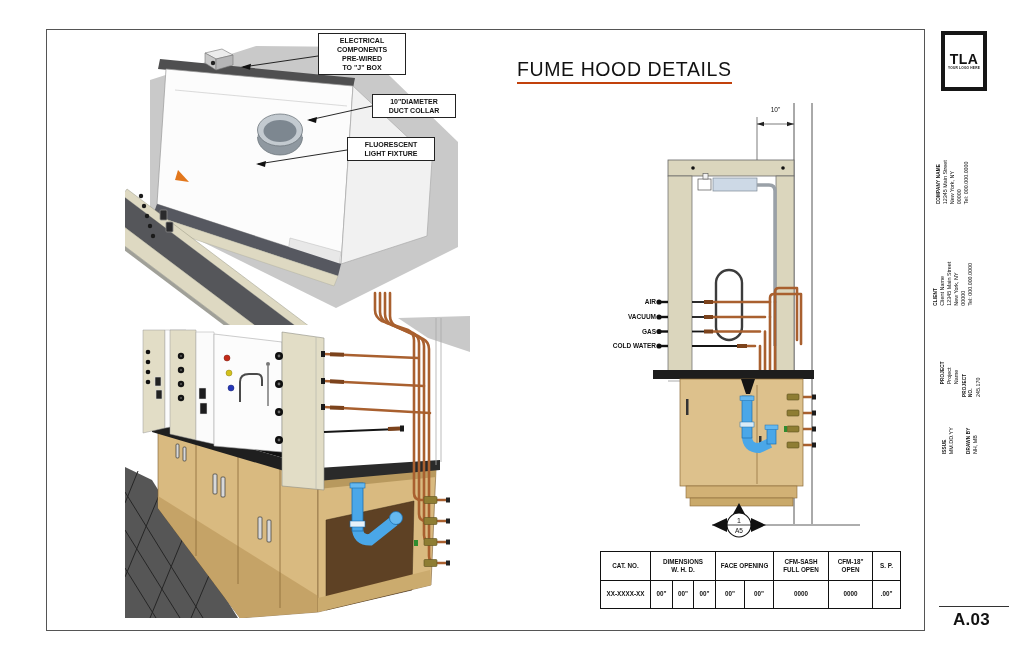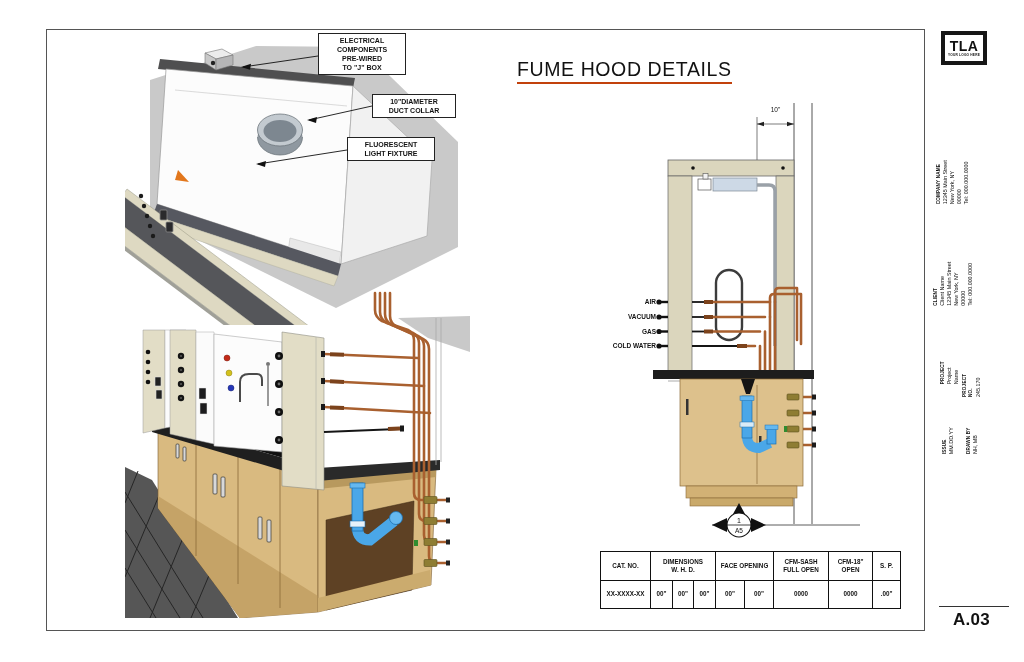--- a/index.html
+++ b/index.html
@@ -22,21 +22,21 @@
   #schedule{left:600px;top:551px;z-index:5;}
   #schedule table{border-collapse:collapse;table-layout:fixed;width:300px;}
   #schedule td{border:1px solid #111;text-align:center;vertical-align:middle;font-size:6.3px;font-weight:bold;line-height:1.35;padding:0;color:#111;}
   #schedule tr.hdr td{height:28px;}
   #schedule tr.data td{height:27px;}
   
   .vwrap{display:flex;align-items:center;justify-content:center;}
   .vwrap>.vin{transform:rotate(-90deg);text-align:left;}
   .tb-label{font-size:4.6px;font-weight:bold;letter-spacing:.2px;line-height:1.4;}
   .tb-val{font-size:5.4px;line-height:1.3;}
-  #logo{left:941px;top:31px;width:46px;height:34px;border:4px solid #161616;box-sizing:border-box;display:flex;flex-direction:column;align-items:center;justify-content:center;background:#fff;}
+  #logo{left:941px;top:31px;width:46px;height:60px;border:4px solid #161616;box-sizing:border-box;display:flex;flex-direction:column;align-items:center;justify-content:center;background:#fff;}
   #logo .big{font-size:14px;font-weight:bold;letter-spacing:.5px;line-height:13px;}
   #logo .small{font-size:3.2px;font-weight:bold;letter-spacing:.2px;}
   #sheet-line{left:939px;top:606px;width:70px;border-top:1.2px solid #333;}
   #sheet-number{left:937px;top:610px;font-size:17px;font-weight:bold;letter-spacing:.3px;margin-left:16px;}
   svg{position:absolute;}
   svg text{font-family:"Liberation Sans",sans-serif;}
 </style>
 </head>
 <body>
 

